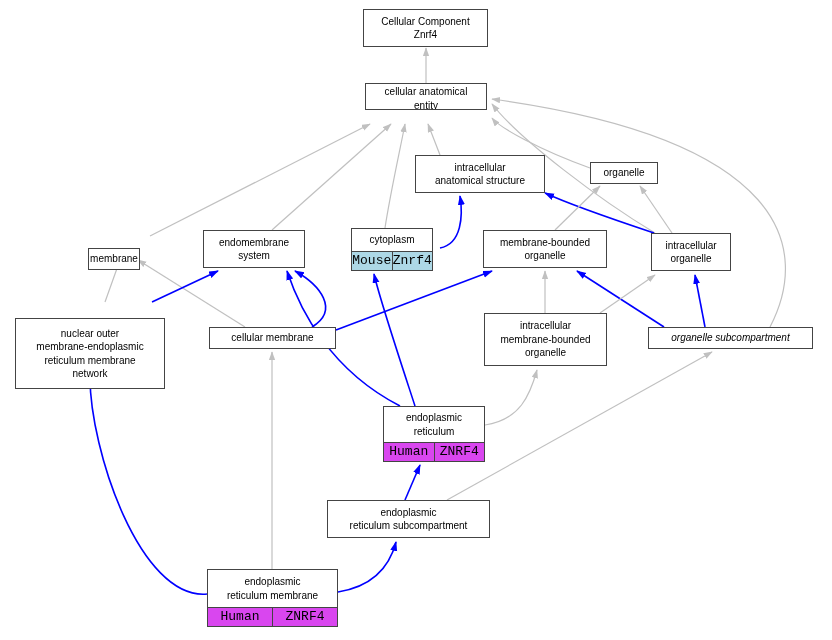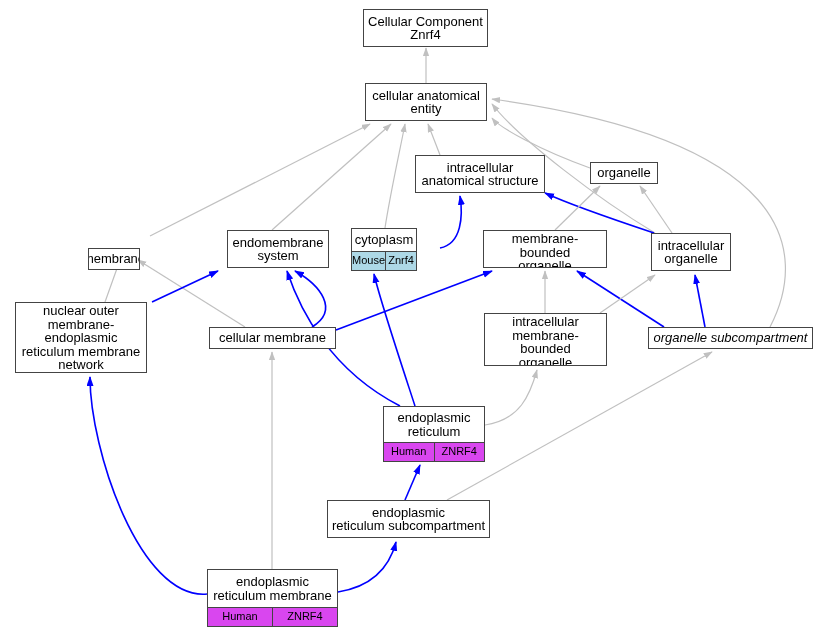--- a/index.html
+++ b/index.html
@@ -34,43 +34,44 @@
     display: flex;
     flex-direction: column;
     overflow: hidden;
   }
   .node-title {
     flex: 1 1 auto;
     display: flex;
     align-items: center;
     justify-content: center;
     text-align: center;
-    font-size: 13px;
+    font-size: 10px;
     line-height: 13.5px;
     color: #000000;
     padding: 1px 3px;
     white-space: pre-line;
     background: #ffffff;
   }
   .node-annot {
     display: flex;
     flex-direction: row;
     border-top: 1px solid #444444;
     height: 18px;
     flex: 0 0 18px;
   }
   .annot-cell {
     flex: 1 1 50%;
     display: flex;
     align-items: center;
     justify-content: center;
-    font-size: 11px;
+    font-size: 13px;
     line-height: 13.5px;
     color: #000000;
     text-align: left;
+    font-family: Liberation Mono, monospace;
   }
   .annot-cell + .annot-cell {
     border-left: 1px solid #444444;
   }
   .annot-blue .annot-cell {
     background: #add8e6;
   }
   .annot-red .annot-cell {
     background: #d946ef;
   }
@@ -118,54 +119,54 @@
         <path d="M272,569 L272,352" fill="none" stroke="#c0c0c0" stroke-width="1.2" marker-end="url(#arrow-gray)"></path>
         <path d="M207,594 C140,600 90,450 90,377" fill="none" stroke="#0000ff" stroke-width="1.6" marker-end="url(#arrow-blue)"></path>
         <path d="M338,592 C375,586 390,565 396,542" fill="none" stroke="#0000ff" stroke-width="1.6" marker-end="url(#arrow-blue)"></path>
       </g>
   </svg>
   <div id="nodes">
       <div class="node" style="left: 363px; top: 9px; width: 125px; height: 38px;">
         <div class="node-title">Cellular Component
 Znrf4</div>
       </div>
-      <div class="node" style="left: 365px; top: 83px; width: 122px; height: 38px;">
+      <div class="node" style="left: 365px; top: 83px; width: 122px; height: 27px;">
         <div class="node-title">cellular anatomical
 entity</div>
       </div>
       <div class="node" style="left: 415px; top: 155px; width: 130px; height: 38px;">
         <div class="node-title">intracellular
 anatomical structure</div>
       </div>
       <div class="node" style="left: 590px; top: 162px; width: 68px; height: 22px;">
         <div class="node-title">organelle</div>
       </div>
       <div class="node" style="left: 88px; top: 248px; width: 52px; height: 22px;">
         <div class="node-title">membrane</div>
       </div>
-      <div class="node" style="left: 203px; top: 230px; width: 102px; height: 38px; margin-left: 24px;">
+      <div class="node" style="left: 203px; top: 230px; width: 102px; height: 38px;">
         <div class="node-title">endomembrane
 system</div>
       </div>
-      <div class="node" style="left: 351px; top: 228px; width: 66px; height: 43px;">
+      <div class="node" style="left: 351px; top: 228px; width: 82px; height: 43px;">
         <div class="node-title">cytoplasm</div>
         <div class="node-annot annot-blue">
           <div class="annot-cell">Mouse</div>
           <div class="annot-cell">Znrf4</div>
         </div>
       </div>
       <div class="node" style="left: 483px; top: 230px; width: 124px; height: 38px;">
         <div class="node-title">membrane-bounded
 organelle</div>
       </div>
       <div class="node" style="left: 651px; top: 233px; width: 80px; height: 38px;">
         <div class="node-title">intracellular
 organelle</div>
       </div>
-      <div class="node" style="left: 15px; top: 302px; width: 132px; height: 71px;">
+      <div class="node" style="left: 15px; top: 318px; width: 150px; height: 71px;">
         <div class="node-title">nuclear outer
 membrane-endoplasmic
 reticulum membrane
 network</div>
       </div>
       <div class="node" style="left: 209px; top: 327px; width: 127px; height: 22px;">
         <div class="node-title">cellular membrane</div>
       </div>
       <div class="node" style="left: 484px; top: 313px; width: 123px; height: 53px;">
         <div class="node-title">intracellular

